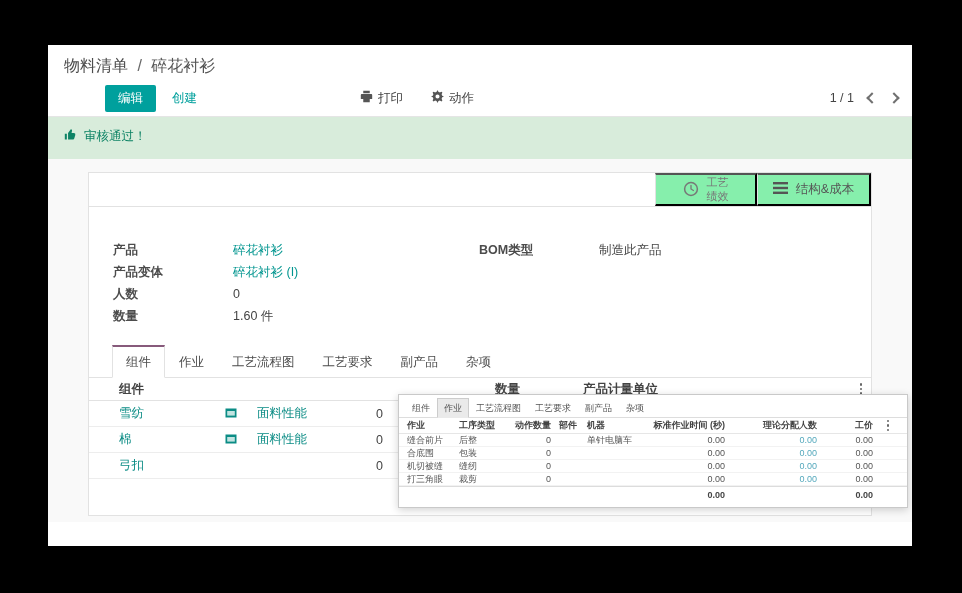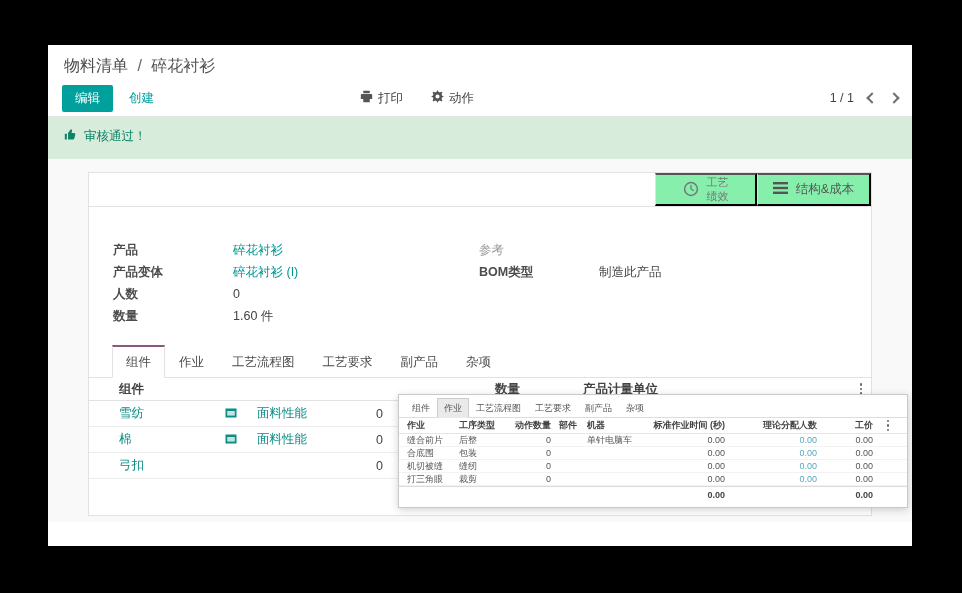--- a/index.html
+++ b/index.html
@@ -7,21 +7,21 @@
   .screen { position:relative; width:962px; height:593px; background:#000; overflow:hidden; }
   .window { position:absolute; left:48px; top:45px; width:864px; height:501px; background:#fff; }
 
   
   .breadcrumb { padding:11px 16px 3px 16px; font-size:16px; color:#4c4c4c; }
   .breadcrumb .sep { margin:0 5px; color:#666; }
   .breadcrumb .current { color:#555; }
 
   
   .control-row { position:relative; display:flex; align-items:center; height:37px; padding:0 14px; border-bottom:1px solid #e5e5e5; }
-  .btn-edit { background:#00a09d; color:#fff; border:none; font-size:12.5px; padding:5px 13px; border-radius:2px; cursor:pointer; font-family:inherit; }
+  .btn-edit { background:#00a09d; color:#fff; border:none; font-size:12.5px; padding:5px 13px; border-radius:2px; cursor:pointer; font-family:inherit;margin-left:43px; }
   .btn-create { color:#00a09d; font-size:12.5px; margin-left:16px; background:none; border:none; cursor:pointer; font-family:inherit; }
   .center-actions { position:absolute; left:312px; top:0; height:100%; display:flex; align-items:center; gap:28px; }
   .action-item { display:flex; align-items:center; gap:5px; font-size:12.5px; color:#444; cursor:pointer; }
   .pager { margin-left:auto; display:flex; align-items:center; gap:14px; }
   .pager-count { font-size:12.5px; color:#444; }
   .chev { display:inline-block; width:8px; height:8px; border-top:2px solid #707070; border-right:2px solid #707070; cursor:pointer; }
   .chev.left  { transform:rotate(-135deg); }
   .chev.right { transform:rotate(45deg); }
 
   
@@ -170,24 +170,20 @@
             <span class="fvalue">0</span>
           </div>
           <div class="frow">
             <span class="flabel">数量</span>
             <span class="fvalue">1.60 件</span>
           </div>
         </div>
 
         <div class="fields-right">
           <div class="frow">
-            <span class="flabel muted">参考</span>
-            <span class="fvalue"></span>
-          </div>
-          <div class="frow">
             <span class="flabel">BOM类型</span>
             <span class="fvalue">制造此产品</span>
           </div>
         </div>
 
         <div class="notebook">
           <div class="tabs">
             <button class="tab active">组件</button>
             <button class="tab">作业</button>
             <button class="tab">工艺流程图</button>

